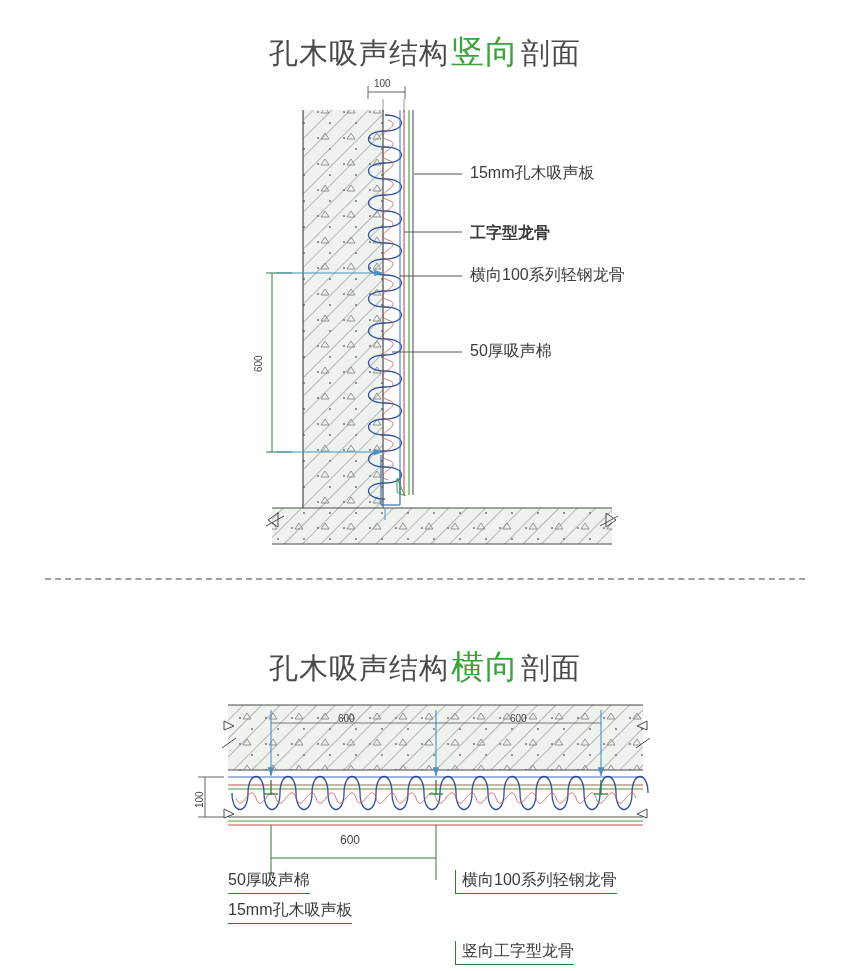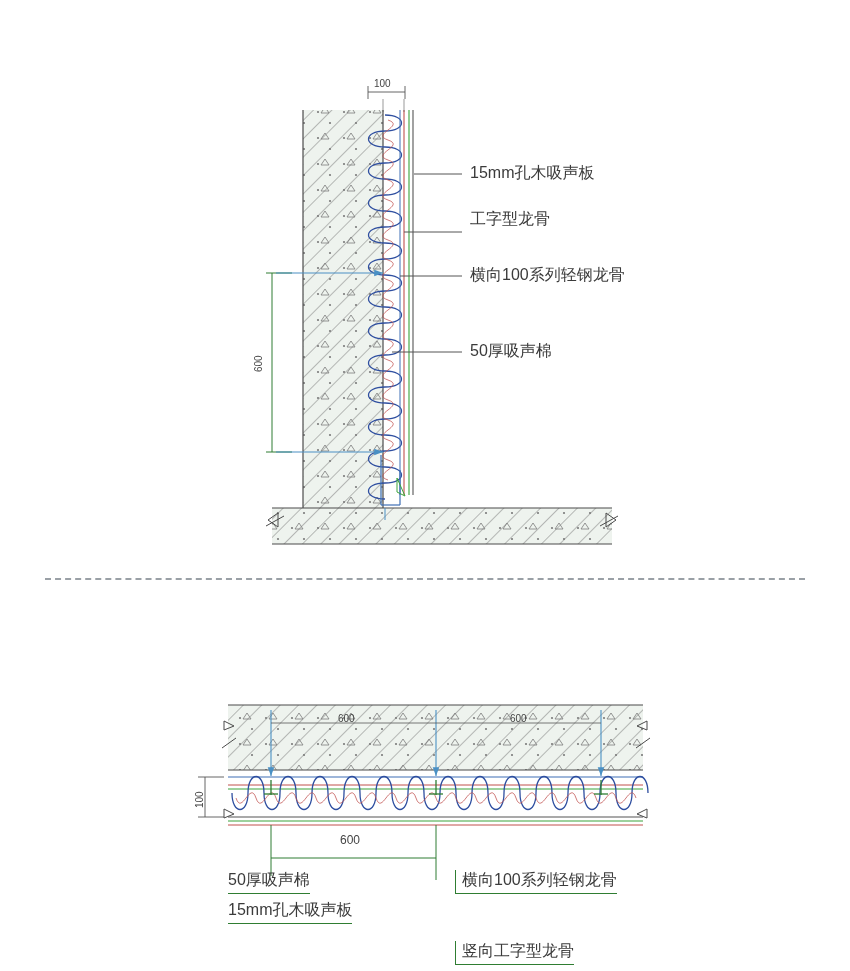--- a/index.html
+++ b/index.html
@@ -89,20 +89,23 @@
     padding-bottom: 2px;
     font-family: "Liberation Sans", sans-serif;
   }
   .boxlbl.left-rule { border-left: 1.5px solid #2f7d32; padding-left: 6px; }
 </style>
 </head>
 <body>
 
 <div class="panel" id="panel-top">
 
+  <div class="title" id="title-top">
+    <span>孔木吸声结构</span><span class="hl">竖向</span><span>剖面</span>
+  </div>
 
   <svg class="fig" width="850" height="578">
     <defs>
       <pattern id="hatch45" width="13" height="13" patternTransform="rotate(45)" patternUnits="userSpaceOnUse">
         <line x1="0" y1="0" x2="0" y2="13" stroke="#6d6d6d" stroke-width="0.9"></line>
       </pattern>
       <pattern id="dots" width="26" height="26" patternUnits="userSpaceOnUse">
         <circle cx="6" cy="8" r="1.1" fill="#7a7a7a"></circle>
         <circle cx="18" cy="19" r="1.1" fill="#7a7a7a"></circle>
         <path d="M13 3 l4 6 h-8 z" fill="none" stroke="#7a7a7a" stroke-width="0.8"></path>
@@ -183,29 +186,32 @@
     <line x1="414" y1="174" x2="462" y2="174" stroke="#555" stroke-width="1"></line>
     <line x1="404" y1="232" x2="462" y2="232" stroke="#555" stroke-width="1"></line>
     <line x1="400" y1="276" x2="462" y2="276" stroke="#555" stroke-width="1"></line>
     <line x1="392" y1="352" x2="462" y2="352" stroke="#555" stroke-width="1"></line>
   </svg>
 
   <div class="lbl-sm" style="left:374px; top:78px;">100</div>
   <div class="lbl-rot" style="left:253px; top:372px;">600</div>
 
   <div class="lbl" style="left:470px; top:163px;">15mm孔木吸声板</div>
-  <div class="lbl" style="left:470px; top:209px;">工字型龙骨</div>
+  <div class="lbl" style="left:470px; top:223px;font-weight:bold;">工字型龙骨</div>
   <div class="lbl" style="left:470px; top:265px;">横向100系列轻钢龙骨</div>
   <div class="lbl" style="left:470px; top:341px;">50厚吸声棉</div>
 </div>
 
 <div class="divider"></div>
 
 <div class="panel" id="panel-bottom">
 
+  <div class="title" id="title-bottom" style="top:65px;">
+    <span>孔木吸声结构</span><span class="hl">横向</span><span>剖面</span>
+  </div>
 
   <svg class="fig" width="850" height="391" style="top:0;">
     <defs>
       <pattern id="hatch45b" width="13" height="13" patternTransform="rotate(45)" patternUnits="userSpaceOnUse">
         <line x1="0" y1="0" x2="0" y2="13" stroke="#6d6d6d" stroke-width="0.9"></line>
       </pattern>
       <pattern id="dotsb" width="26" height="26" patternUnits="userSpaceOnUse">
         <circle cx="6" cy="8" r="1.1" fill="#7a7a7a"></circle>
         <circle cx="18" cy="19" r="1.1" fill="#7a7a7a"></circle>
         <path d="M13 3 l4 6 h-8 z" fill="none" stroke="#7a7a7a" stroke-width="0.8"></path>

